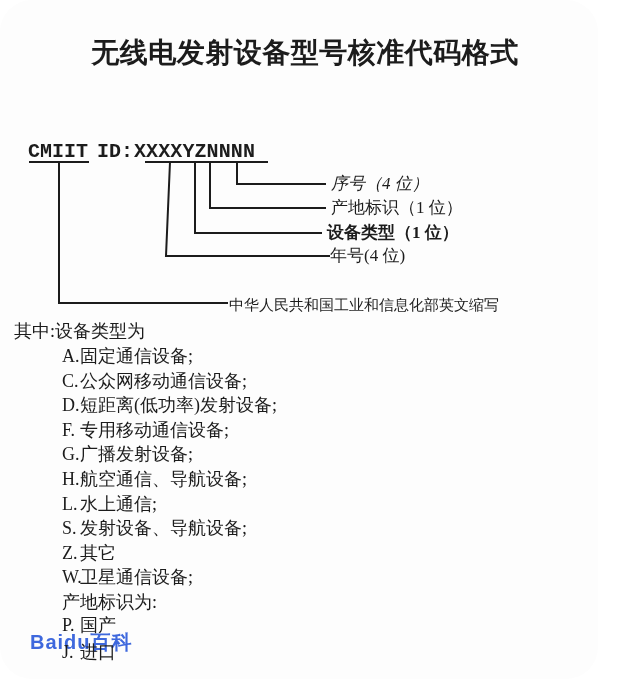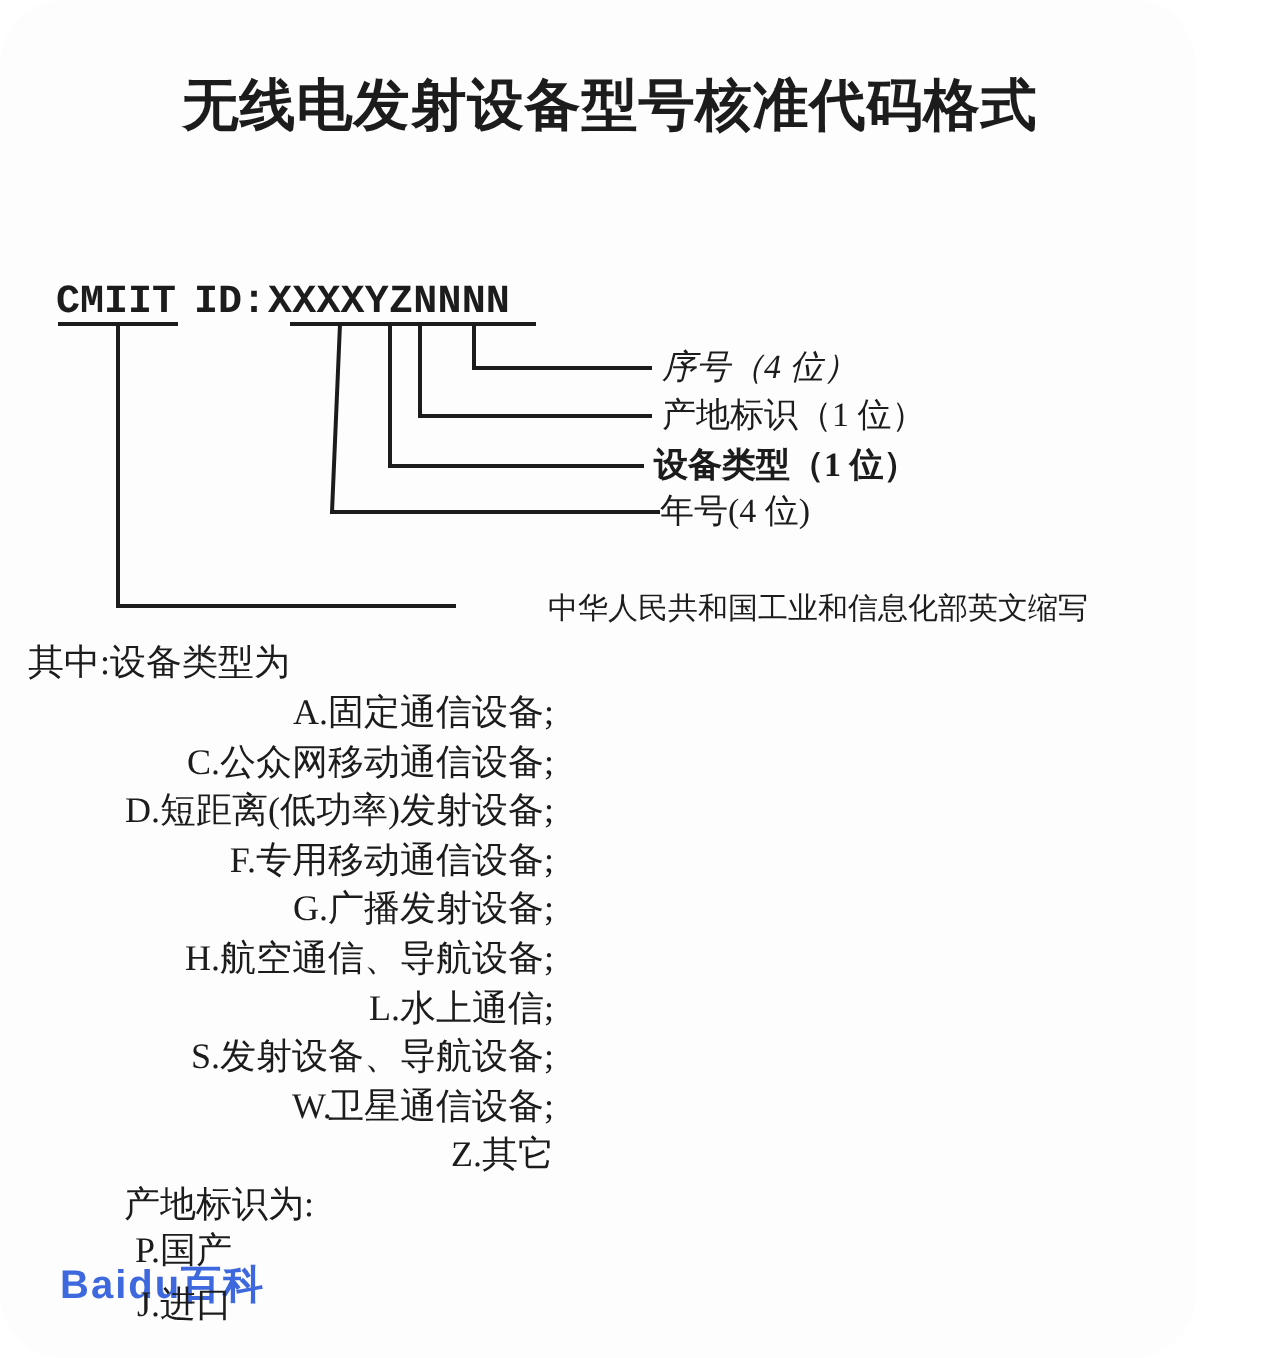--- a/index.html
+++ b/index.html
@@ -43,42 +43,41 @@
   .callout {
     position: absolute;
     font-size: 17px;
     line-height: 20px;
     white-space: nowrap;
   }
   .callout-serial    { left: 331px; top: 174px; font-style: italic; }
   .callout-origin    { left: 331px; top: 198px; }
   .callout-equipment { left: 327px; top: 223px; font-weight: bold; }
   .callout-year      { left: 330px; top: 246px; }
-  .callout-ministry  { left: 229px; top: 295px; font-size: 15px; margin-left: 45px; }
+  .callout-ministry  { left: 229px; top: 295px; font-size: 15px; }
   .intro {
     position: absolute;
     left: 14px;
     top: 319px;
     font-size: 18px;
     white-space: nowrap;
   }
   .list {
     position: absolute;
     left: 62px;
     font-size: 18px;
     z-index: 2;
   }
   .equipment-list { top: 344px; }
   .origin-label   { position: absolute; left: 62px; top: 590px; font-size: 18px; z-index: 2; white-space: nowrap; }
   .origin-list    { top: 612px; }
   .list-item {
     height: 24.6px;
     line-height: 24.6px;
     white-space: nowrap;
-    text-align: right;
   }
   .origin-list .list-item { height: 27px; line-height: 27px; }
   .item-code { display: inline-block; width: 18px; }
   .watermark {
     position: absolute;
     left: 30px;
     top: 629px;
     z-index: 1;
     font-family: "Liberation Sans", "DejaVu Sans", sans-serif;
     font-size: 20px;
@@ -120,22 +119,22 @@
 
   <div class="list equipment-list">
       <div class="list-item"><span class="item-code">A.</span><span class="item-name">固定通信设备;</span></div>
       <div class="list-item"><span class="item-code">C.</span><span class="item-name">公众网移动通信设备;</span></div>
       <div class="list-item"><span class="item-code">D.</span><span class="item-name">短距离(低功率)发射设备;</span></div>
       <div class="list-item"><span class="item-code">F.</span><span class="item-name">专用移动通信设备;</span></div>
       <div class="list-item"><span class="item-code">G.</span><span class="item-name">广播发射设备;</span></div>
       <div class="list-item"><span class="item-code">H.</span><span class="item-name">航空通信、导航设备;</span></div>
       <div class="list-item"><span class="item-code">L.</span><span class="item-name">水上通信;</span></div>
       <div class="list-item"><span class="item-code">S.</span><span class="item-name">发射设备、导航设备;</span></div>
+      <div class="list-item"><span class="item-code">Z.</span><span class="item-name">其它</span></div>
       <div class="list-item"><span class="item-code">W.</span><span class="item-name">卫星通信设备;</span></div>
-      <div class="list-item"><span class="item-code">Z.</span><span class="item-name">其它</span></div>
     </div>
 
   <div class="origin-label">产地标识为:</div>
 
   <div class="list origin-list">
       <div class="list-item"><span class="item-code">P.</span><span class="item-name">国产</span></div>
       <div class="list-item"><span class="item-code">J.</span><span class="item-name">进口</span></div>
     </div>
 
   <div class="watermark">Baidu百科</div>

